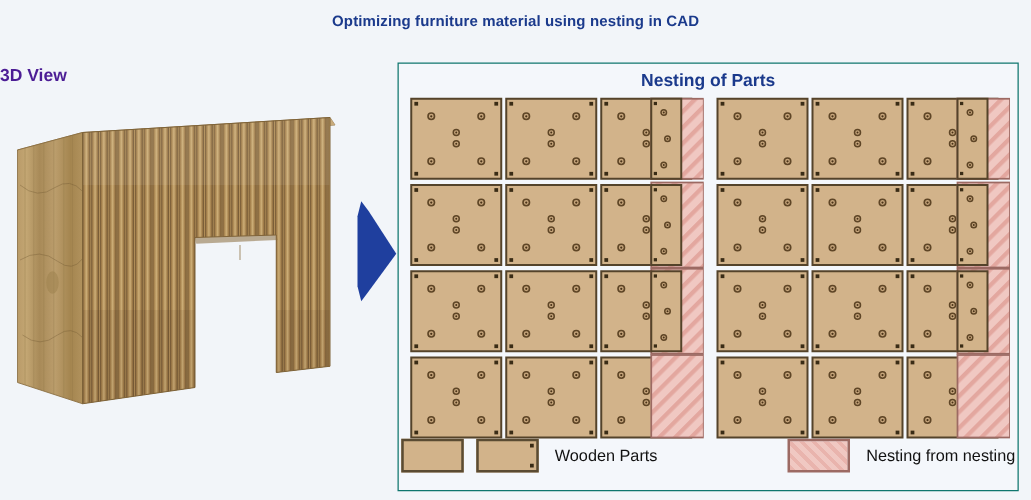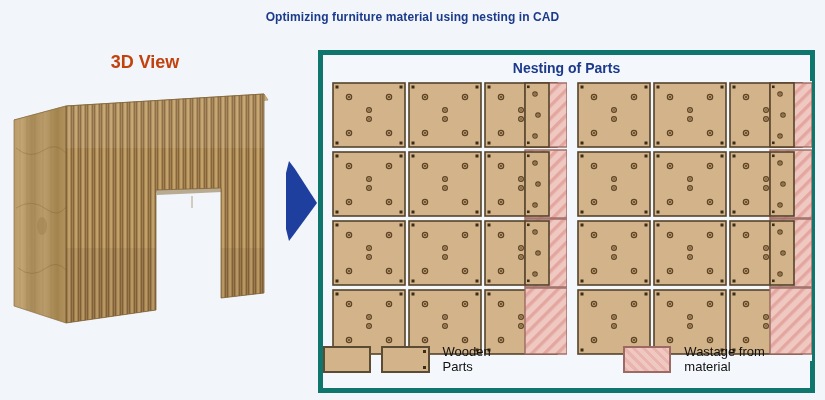--- a/index.html
+++ b/index.html
@@ -16,34 +16,34 @@
   .main-title{
     position:absolute;left:0;top:10px;width:825px;
     text-align:center;
     font-size:12px;font-weight:bold;color:#1b3a8c;
     letter-spacing:.1px;
   }
 
   
   .view-label{
     position:absolute;left:0;top:52px;width:290px;
-    text-align:center;font-size:18px;font-weight:bold;color:#c2410c;
+    text-align:left;font-size:14px;font-weight:bold;color:#4c1d95;
   }
 
   
   .model-wrap{position:absolute;left:6px;top:78px;width:290px;height:250px;}
   .model-wrap svg{display:block;}
 
   
   .arrow{position:absolute;left:283px;top:155px;width:42px;height:92px;}
 
   
   .nest-panel{
     position:absolute;left:318px;top:50px;width:497px;height:343px;
-    border:5px solid #0f766e;background:#f4f7fb;box-sizing:border-box;
+    border:1px solid #0f766e;background:#f4f7fb;box-sizing:border-box;
   }
   .nest-title{
     position:absolute;left:0;top:5px;width:100%;
     text-align:center;font-size:14px;font-weight:bold;color:#1b3a8c;
   }
 
   .sheets{
     position:absolute;left:8px;top:26px;width:481px;height:280px;
     display:flex;gap:9px;
   }
@@ -431,18 +431,18 @@
         <span class="sw"></span>
         <span class="sw sw2">
           <i class="d tr"></i>
             <i class="d br"></i>
         </span>
         <span class="legend-text">Wooden Parts</span>
       </div>
       <span class="gap-big"></span>
       <div class="legend-group">
         <span class="sw-waste"></span>
-        <span class="legend-text">Wastage from material</span>
+        <span class="legend-text">Nesting from nesting</span>
       </div>
     </div>
 
   </div>
 </div>
 
 </body></html>

